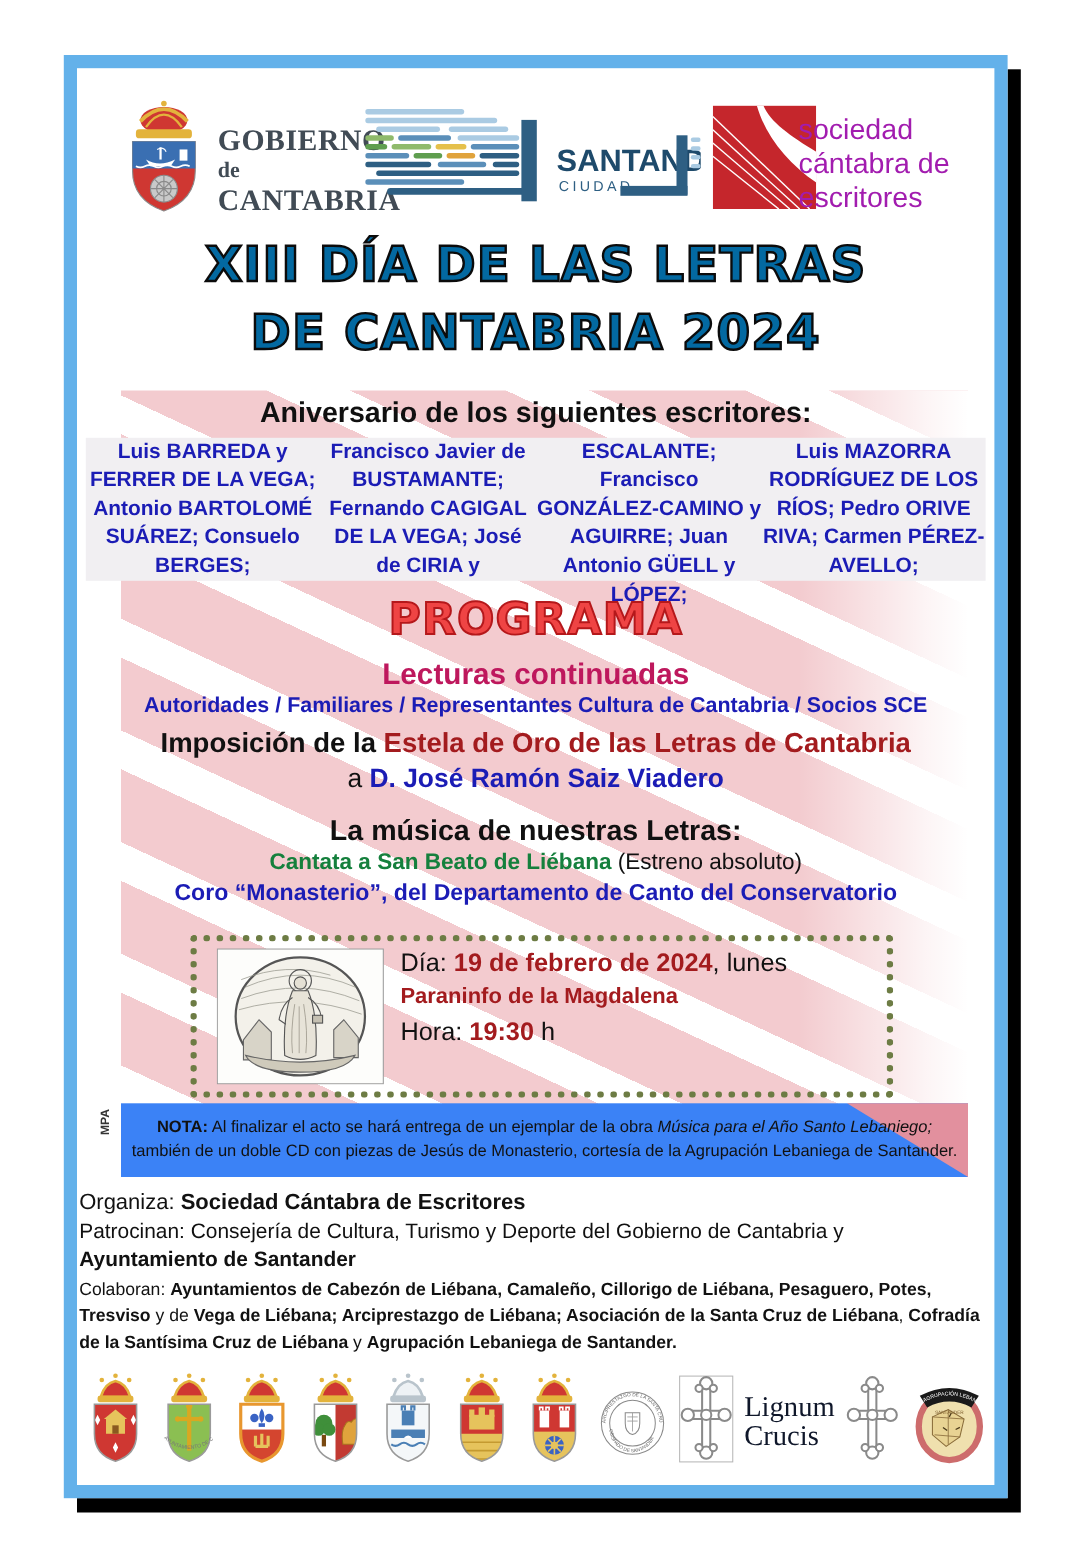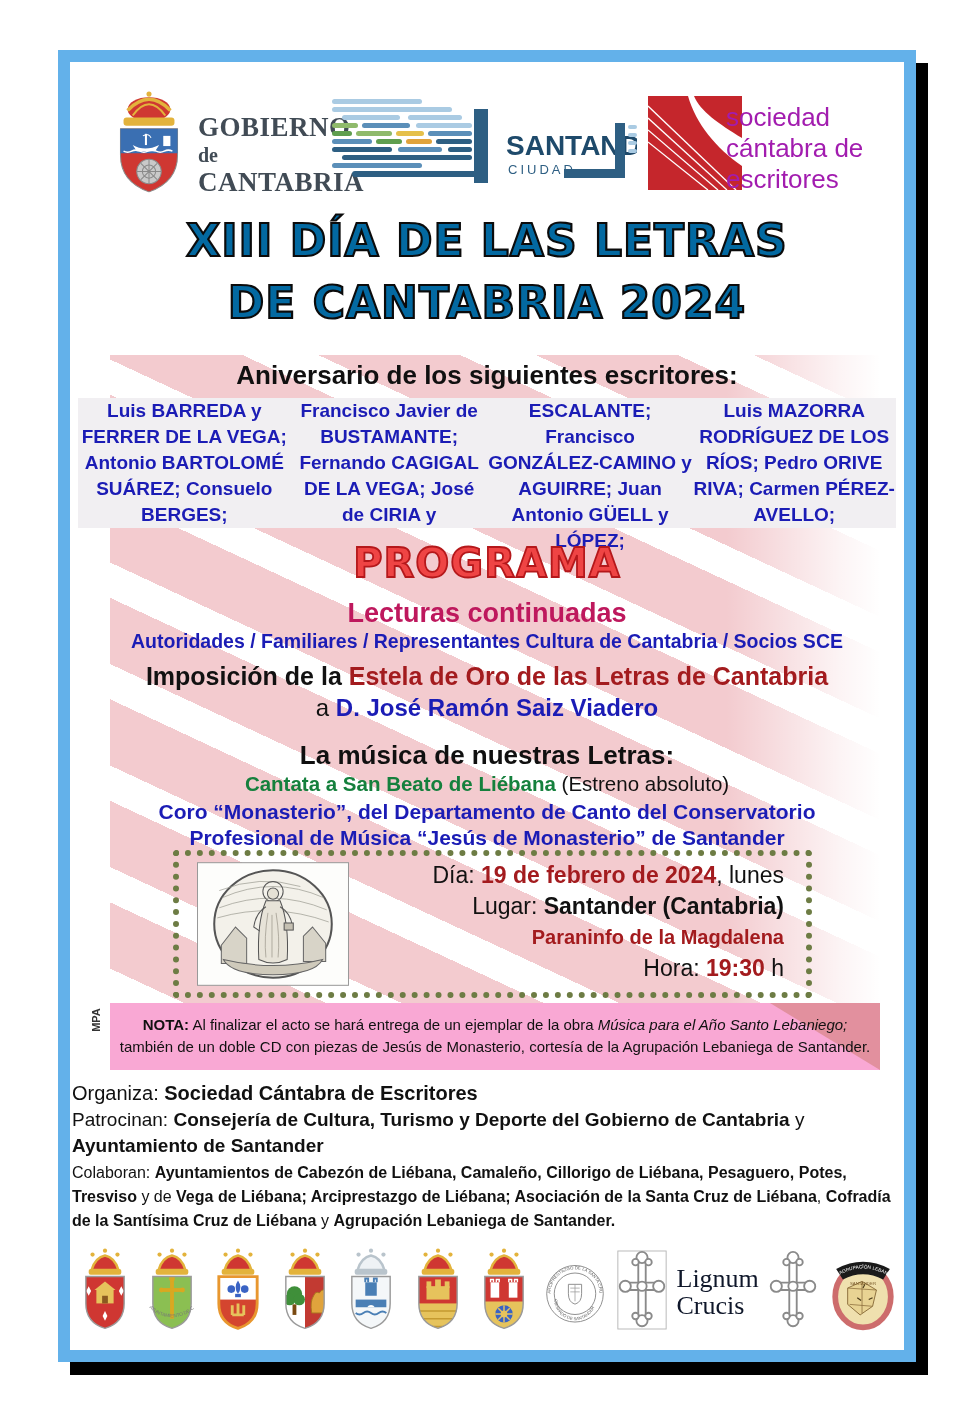--- a/index.html
+++ b/index.html
@@ -40,27 +40,27 @@
   .honoree .blue{color:#1b1cb5;font-weight:bold;}
   .musica{top:678px;font-size:26px;font-weight:bold;color:#101010;}
   .cantata{top:710px;font-size:20.5px;}
   .cantata .red{color:#15803d;font-weight:bold;}
   .coro{font-size:21px;font-weight:bold;color:#1b1cb5;}
   .coro1{top:738px;} .coro2{top:764px;}
 
   
   .evbox{left:103px;top:788px;width:627px;height:136px;border:6px dotted #6d7c44;border-radius:4px;}
   .engraving{position:absolute;left:18px;top:6px;}
-  .evlines{position:absolute;left:185px;right:22px;top:4px;text-align:right;font-size:23px;line-height:31px;}
+  .evlines{position:absolute;left:185px;right:22px;top:4px;text-align:left;font-size:23px;line-height:31px;}
   .evlines .red{color:#a31b1e;font-weight:bold;}
   .evlines .b{font-weight:bold;}
   .venue{font-size:20px;}
 
   
-  .nota{left:40px;top:941px;width:770px;height:67px;background:#f9a8d4;overflow:visible;}
+  .nota{left:40px;top:941px;width:770px;height:67px;background:#3b82f6;overflow:visible;}
   .nota:after{content:"";position:absolute;right:0;top:0;width:0;height:0;
               border-top:67px solid #e2909e;border-left:110px solid transparent;}
   .nota-text{position:relative;z-index:1;text-align:center;font-size:15px;line-height:22px;padding-top:11px;white-space:nowrap;}
   .nota-text b{font-weight:bold;} .nota-text i{font-style:italic;}
   .mpa{left:14px;top:952px;font-size:11px;font-weight:bold;color:#333;transform:rotate(-90deg);}
 
   
   .credits{top:1018px;left:2px;width:830px;position:absolute;}
   .org{font-size:20px;line-height:27px;}
   .pat{font-size:19px;line-height:26px;}
@@ -174,21 +174,20 @@
   </div>
 
   <div class="abs ctr programa">PROGRAMA</div>
   <div class="abs ctr lect-t">Lecturas continuadas</div>
   <div class="abs ctr lect-s">Autoridades / Familiares / Representantes Cultura de Cantabria / Socios SCE</div>
   <div class="abs ctr impos"><span>Imposición de la </span><span class="red">Estela de Oro de las Letras de Cantabria</span></div>
   <div class="abs ctr honoree"><span>a </span><span class="blue">D. José Ramón Saiz Viadero</span></div>
   <div class="abs ctr musica">La música de nuestras Letras:</div>
   <div class="abs ctr cantata"><span class="red">Cantata a San Beato de Liébana</span><span> (Estreno absoluto)</span></div>
   <div class="abs ctr coro coro1">Coro “Monasterio”, del Departamento de Canto del Conservatorio</div>
-  <div class="abs ctr coro coro2">Profesional de Música “Jesús de Monasterio” de Santander</div>
 
   <div class="abs evbox">
     <div class="engraving">
       <svg width="152" height="124" viewBox="0 0 150 122">
         <rect x="0.5" y="0.5" width="149" height="121" fill="#fdfdfb" stroke="#999"></rect>
         <ellipse cx="75" cy="61" rx="58" ry="53" fill="#f3f1ea" stroke="#555" stroke-width="2"></ellipse>
         <g stroke="#9a9a90" stroke-width="0.7" fill="none">
           <path d="M25,35 q50,-22 100,0"></path>
               <path d="M22,45 q53,-20 106,2"></path>
           <path d="M20,55 q55,-16 110,4"></path>
@@ -205,37 +204,36 @@
         <rect x="86" y="60" width="9" height="7" fill="#c5c0b2" stroke="#555"></rect>
         <g stroke="#8d887c" stroke-width="0.6" fill="none">
           <path d="M70,50 q-4,25 -2,44"></path>
               <path d="M78,50 q4,25 2,44"></path>
               <path d="M74,52 v42"></path>
         </g>
       </svg>
     </div>
     <div class="evlines">
       <div><span>Día: </span><span class="red">19 de febrero de 2024</span><span>, lunes</span></div>
-      <div><span>Lugar: </span><span class="b">Santander (Cantabria)</span></div>
       <div class="venue red">Paraninfo de la Magdalena</div>
       <div><span>Hora: </span><span class="red">19:30</span><span> h</span></div>
     </div>
   </div>
 
   <div class="abs nota">
     <div class="nota-text">
       <div><b>NOTA:</b><span> Al finalizar el acto se hará entrega de un ejemplar de la obra </span><i>Música para el Año Santo Lebaniego;</i></div>
       <div>también de un doble CD con piezas de Jesús de Monasterio, cortesía de la Agrupación Lebaniega de Santander.</div>
     </div>
   </div>
   <div class="abs mpa">MPA</div>
 
   <div class="credits">
     <div class="org"><span>Organiza: </span><b>Sociedad Cántabra de Escritores</b></div>
-    <div class="pat"><span>Patrocinan: </span><span style="font-weight: bold;">Consejería de Cultura, Turismo y Deporte del Gobierno de Cantabria</span><span> y</span></div>
+    <div class="pat"><span>Patrocinan: </span><span style="font-weight: normal;">Consejería de Cultura, Turismo y Deporte del Gobierno de Cantabria</span><span> y</span></div>
     <div class="pat"><b>Ayuntamiento de Santander</b></div>
     <div class="col"><span>Colaboran: </span><span style="font-weight: bold;">Ayuntamientos de Cabezón de Liébana, Camaleño, Cillorigo de Liébana, Pesaguero, Potes, Tresviso</span><span> y de </span><span style="font-weight: bold;">Vega de Liébana; Arciprestazgo de Liébana; Asociación de la Santa Cruz de Liébana</span><span>, </span><span style="font-weight: bold;">Cofradía de la Santísima Cruz de Liébana</span><span> y </span><span style="font-weight: bold;">Agrupación Lebaniega de Santander.</span></div>
   </div>
 
   <div class="abs emblems">
         <div class="emb"><svg width="58" height="92" viewBox="0 0 60 96">
             <defs>
               <clipPath id="cp0">
                 <path d="M10,34 h40 v28 q0,20 -20,26 q-20,-6 -20,-26 z"></path>
               </clipPath>

